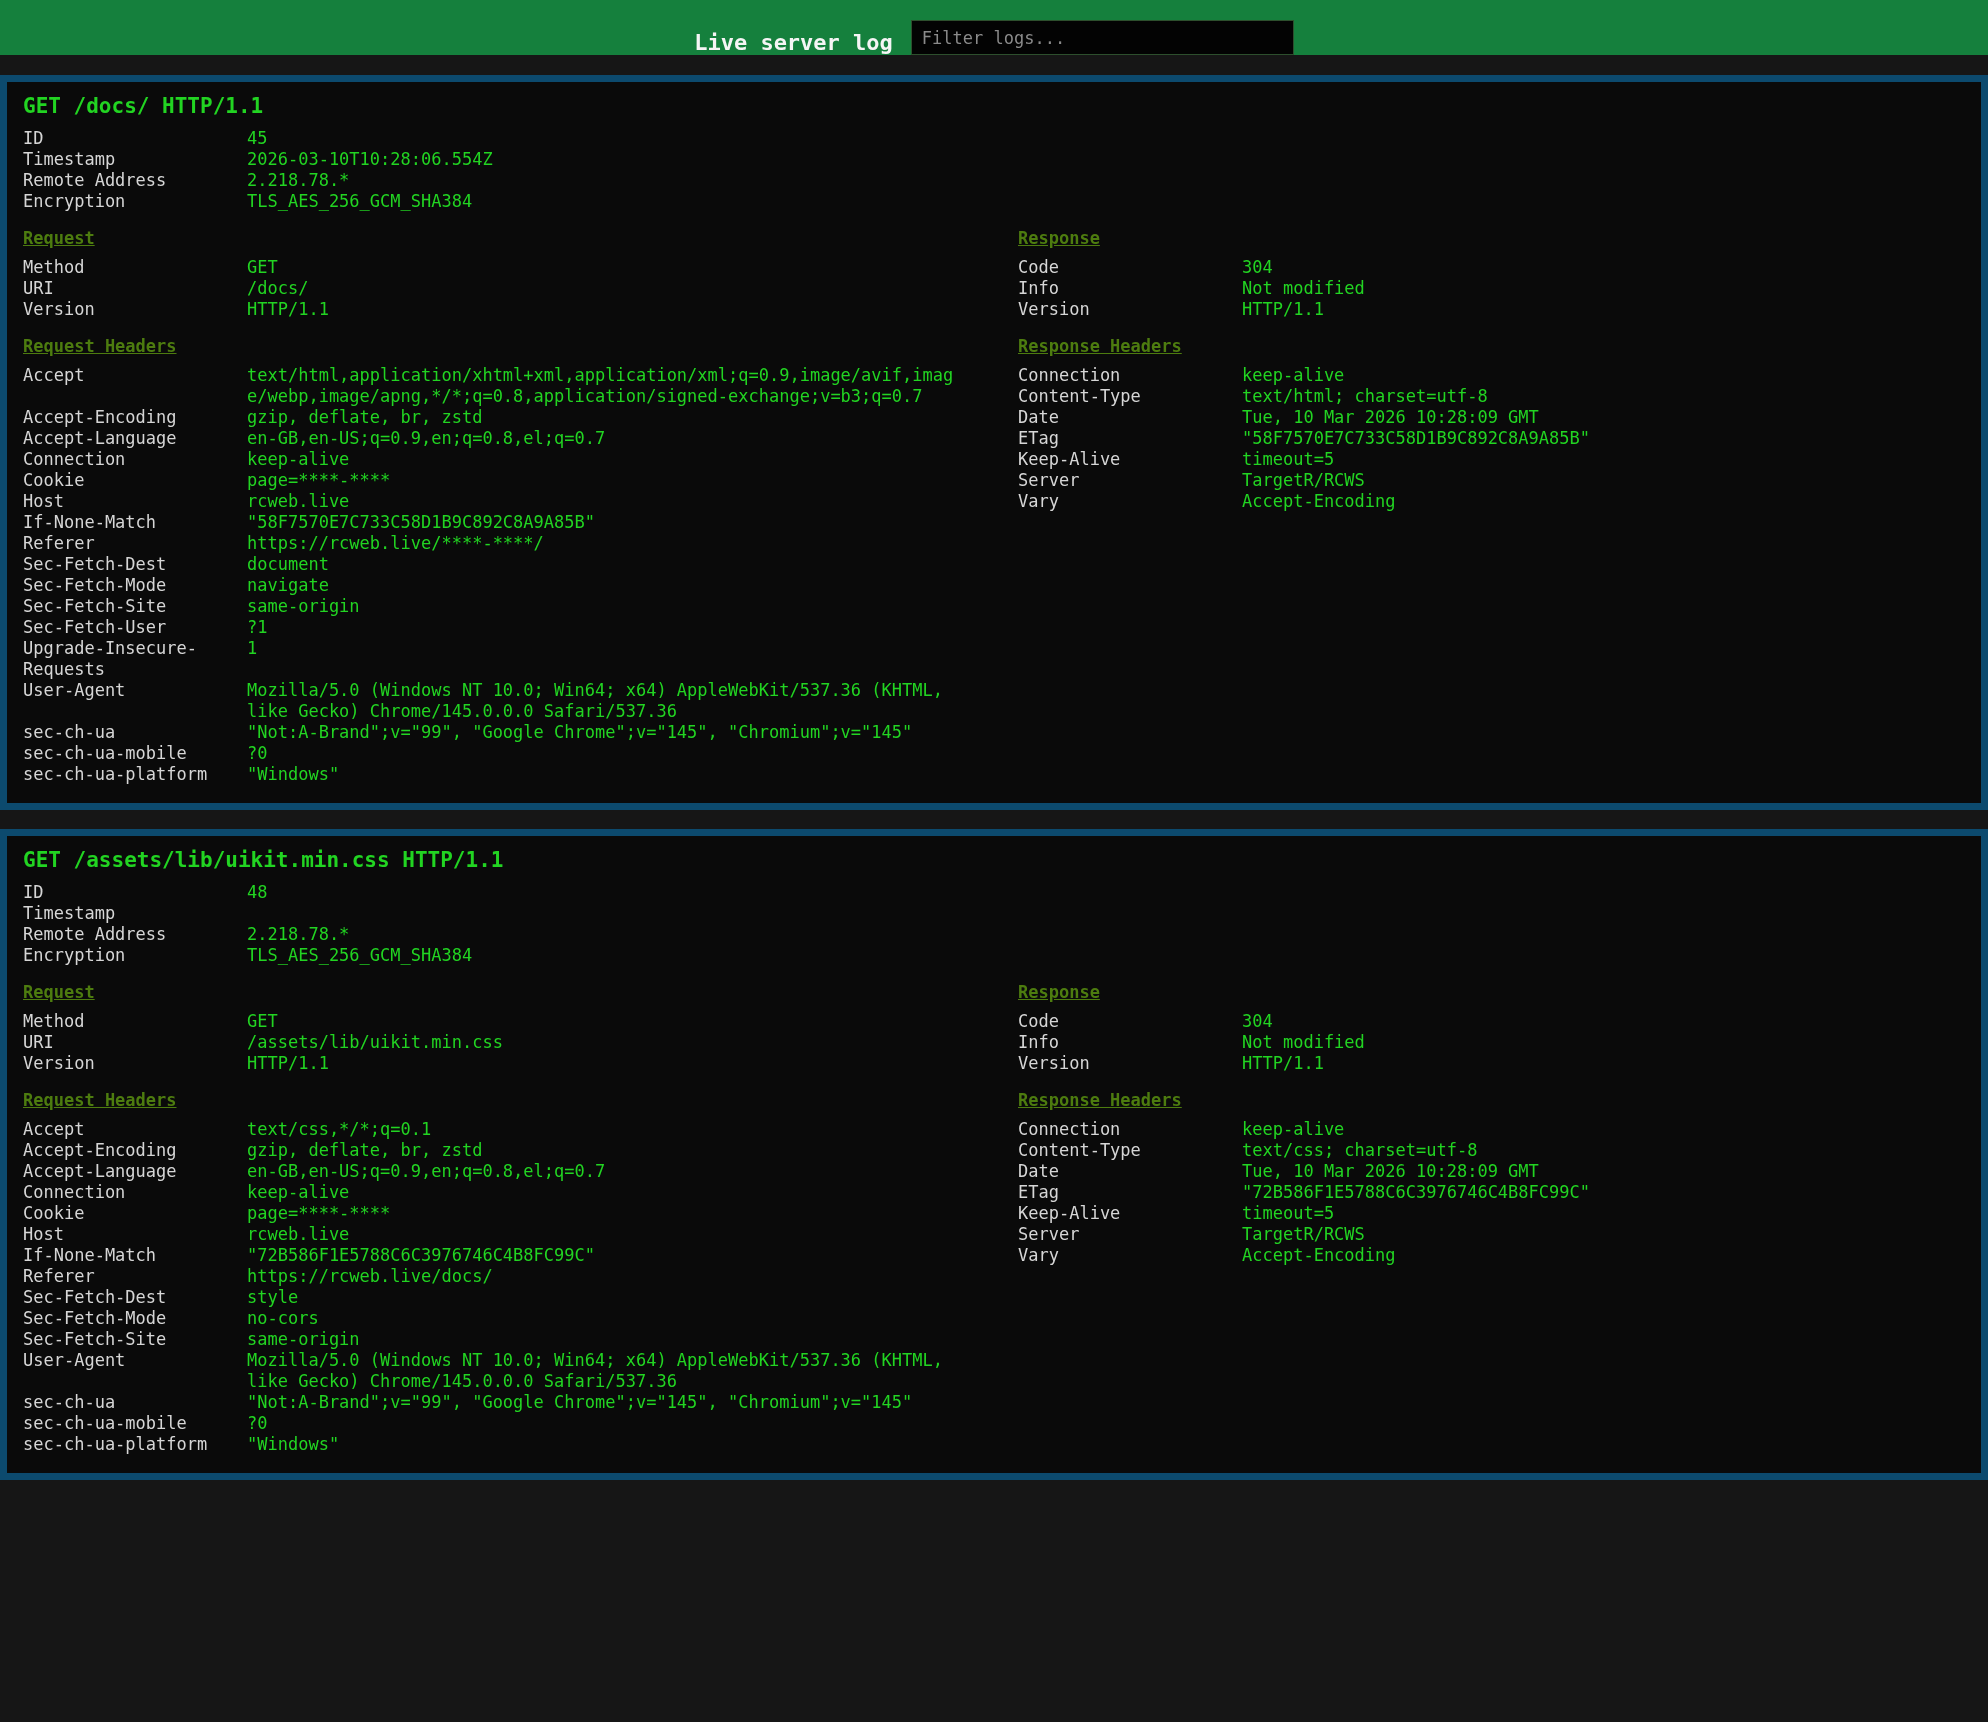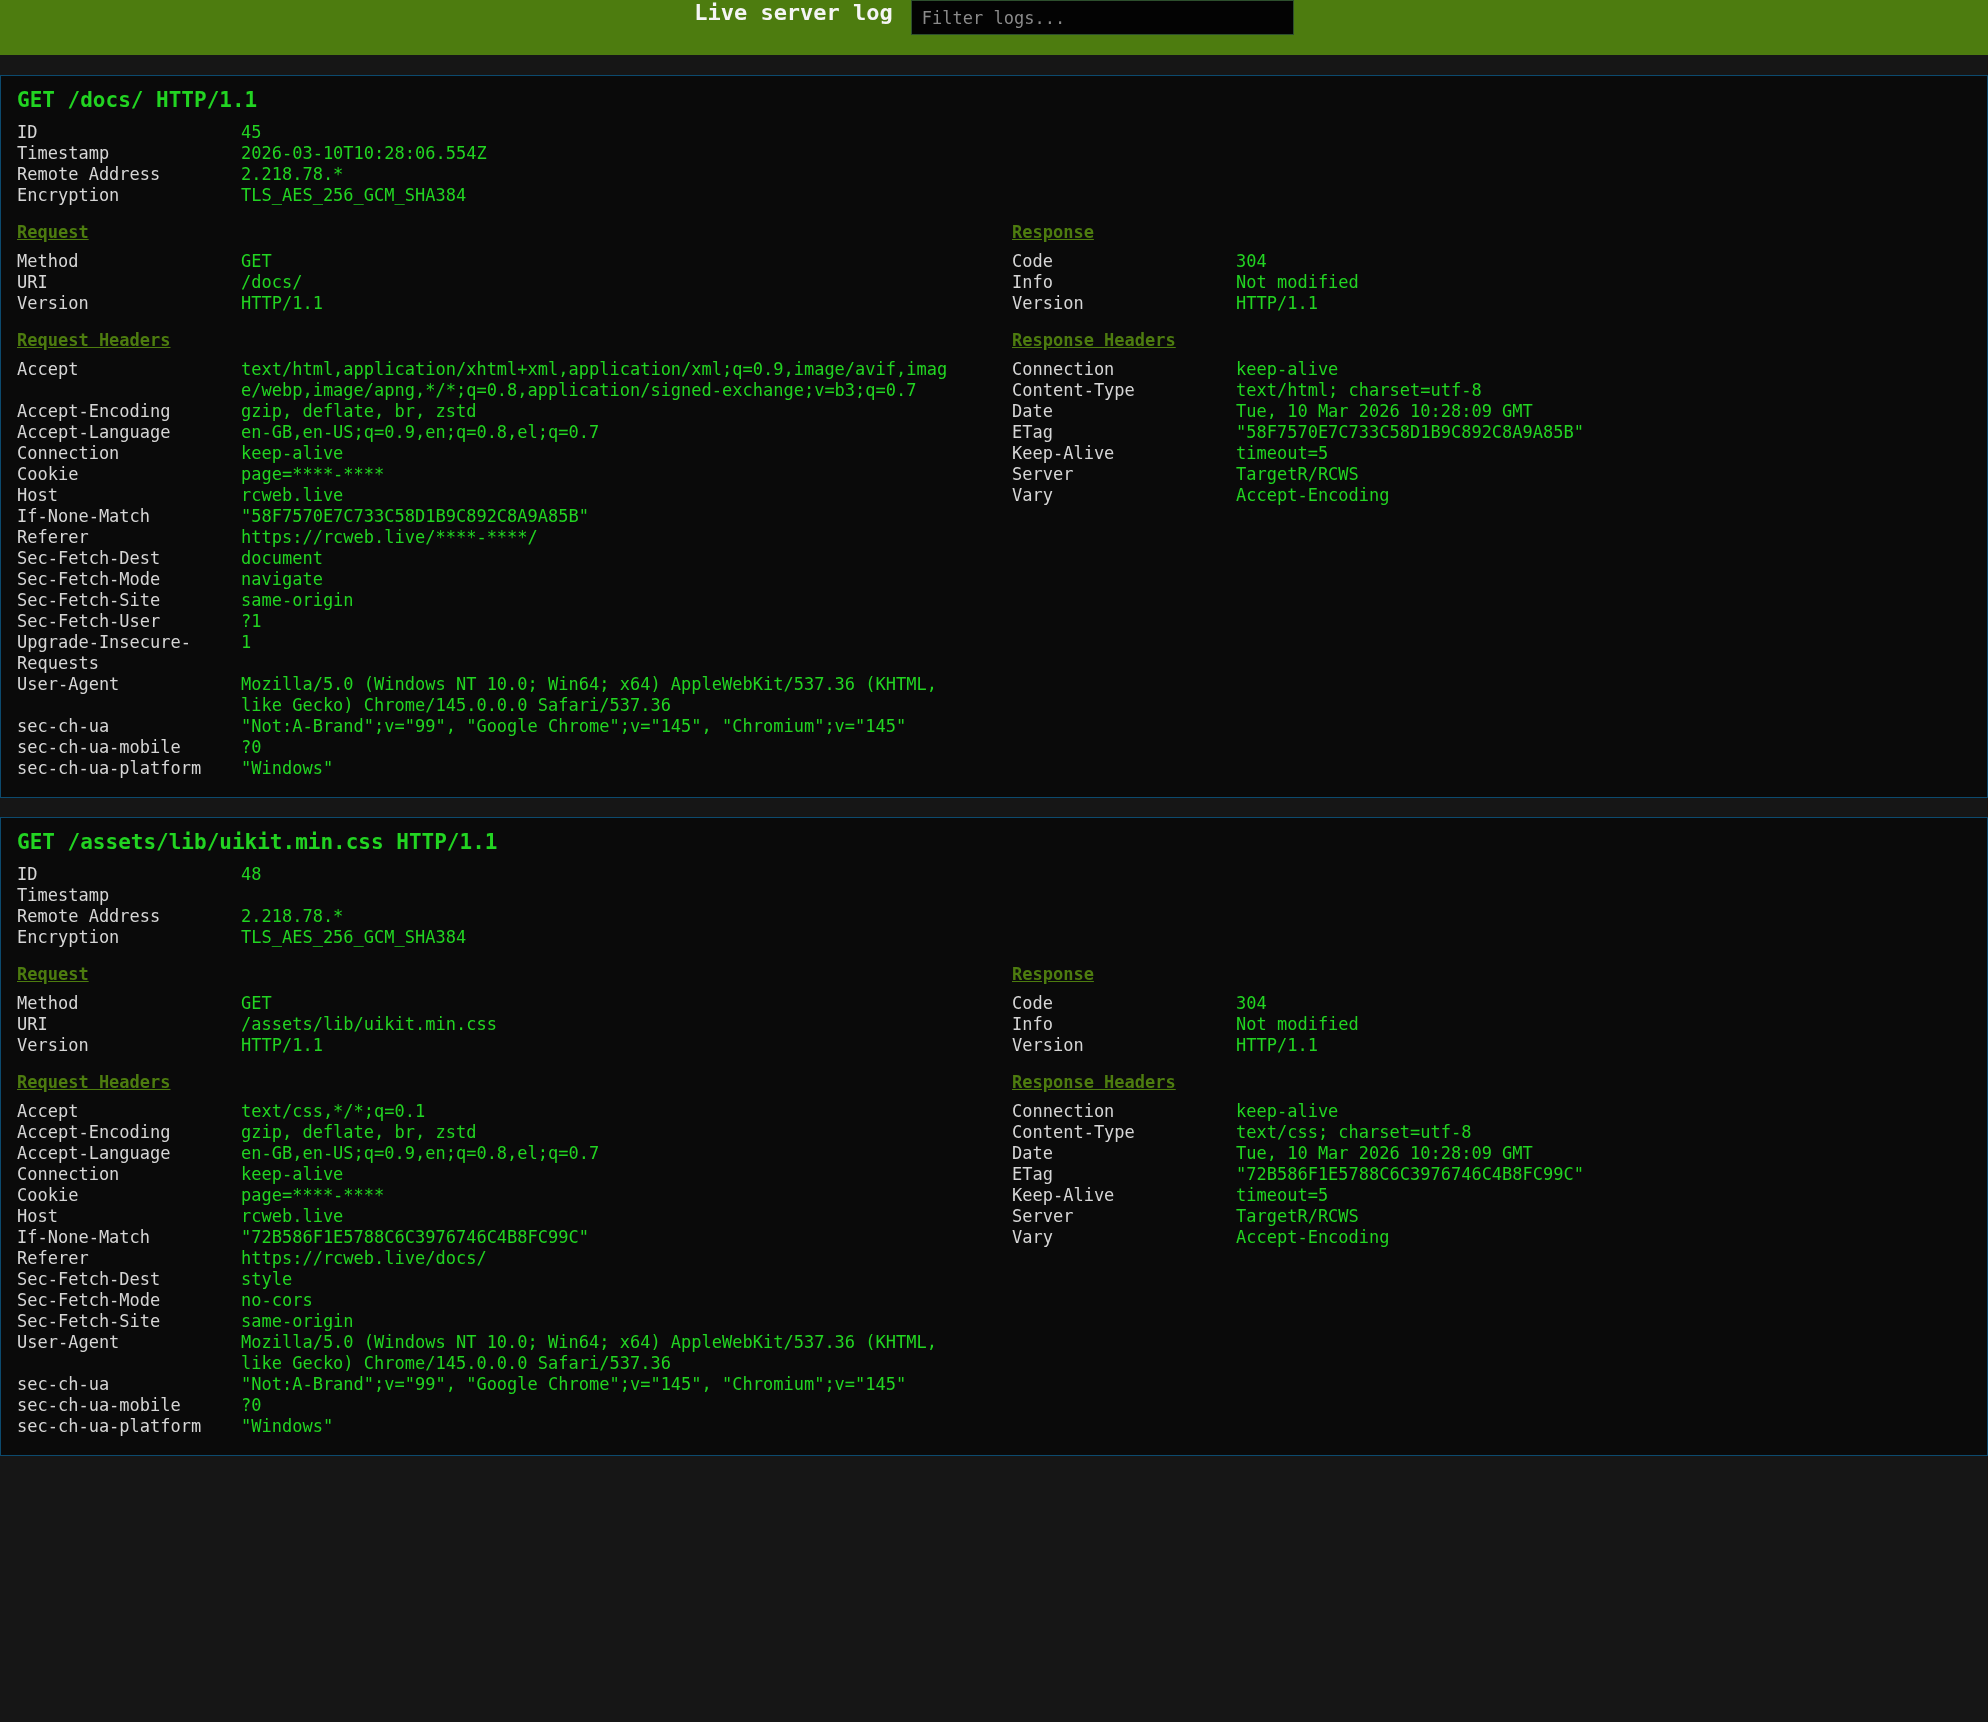--- a/index.html
+++ b/index.html
@@ -5,23 +5,23 @@
   * { box-sizing: border-box; }
   html, body {
     margin: 0; padding: 0;
     width: 1988px; height: 1722px;
     background: #161616;
     font-family: "DejaVu Sans Mono", monospace;
   }
   
   .topbar {
     height: 55px;
-    background: #4d7c0f;
+    background: #15803d;
     display: flex;
-    align-items: flex-start;
+    align-items: flex-end;
     justify-content: center;
     gap: 18px;
   }
   .topbar-title {
     color: #f5f5f5;
     font-weight: bold;
     font-size: 22px;
     white-space: nowrap;
   }
   .filter-input {
@@ -39,21 +39,21 @@
 
   
   .log-list {
     padding: 20px 0;
     display: flex;
     flex-direction: column;
     gap: 19px;
   }
   .entry {
     background: #0a0a0a;
-    border: 1px solid #0c4a6e;
+    border: 7px solid #0c4a6e;
     padding: 6px 16px 18px 16px;
   }
   .entry-title {
     color: #22d422;
     font-size: 21px;
     font-weight: bold;
     margin: 6px 0 10px 0;
   }
   .kv-row {
     display: grid;

